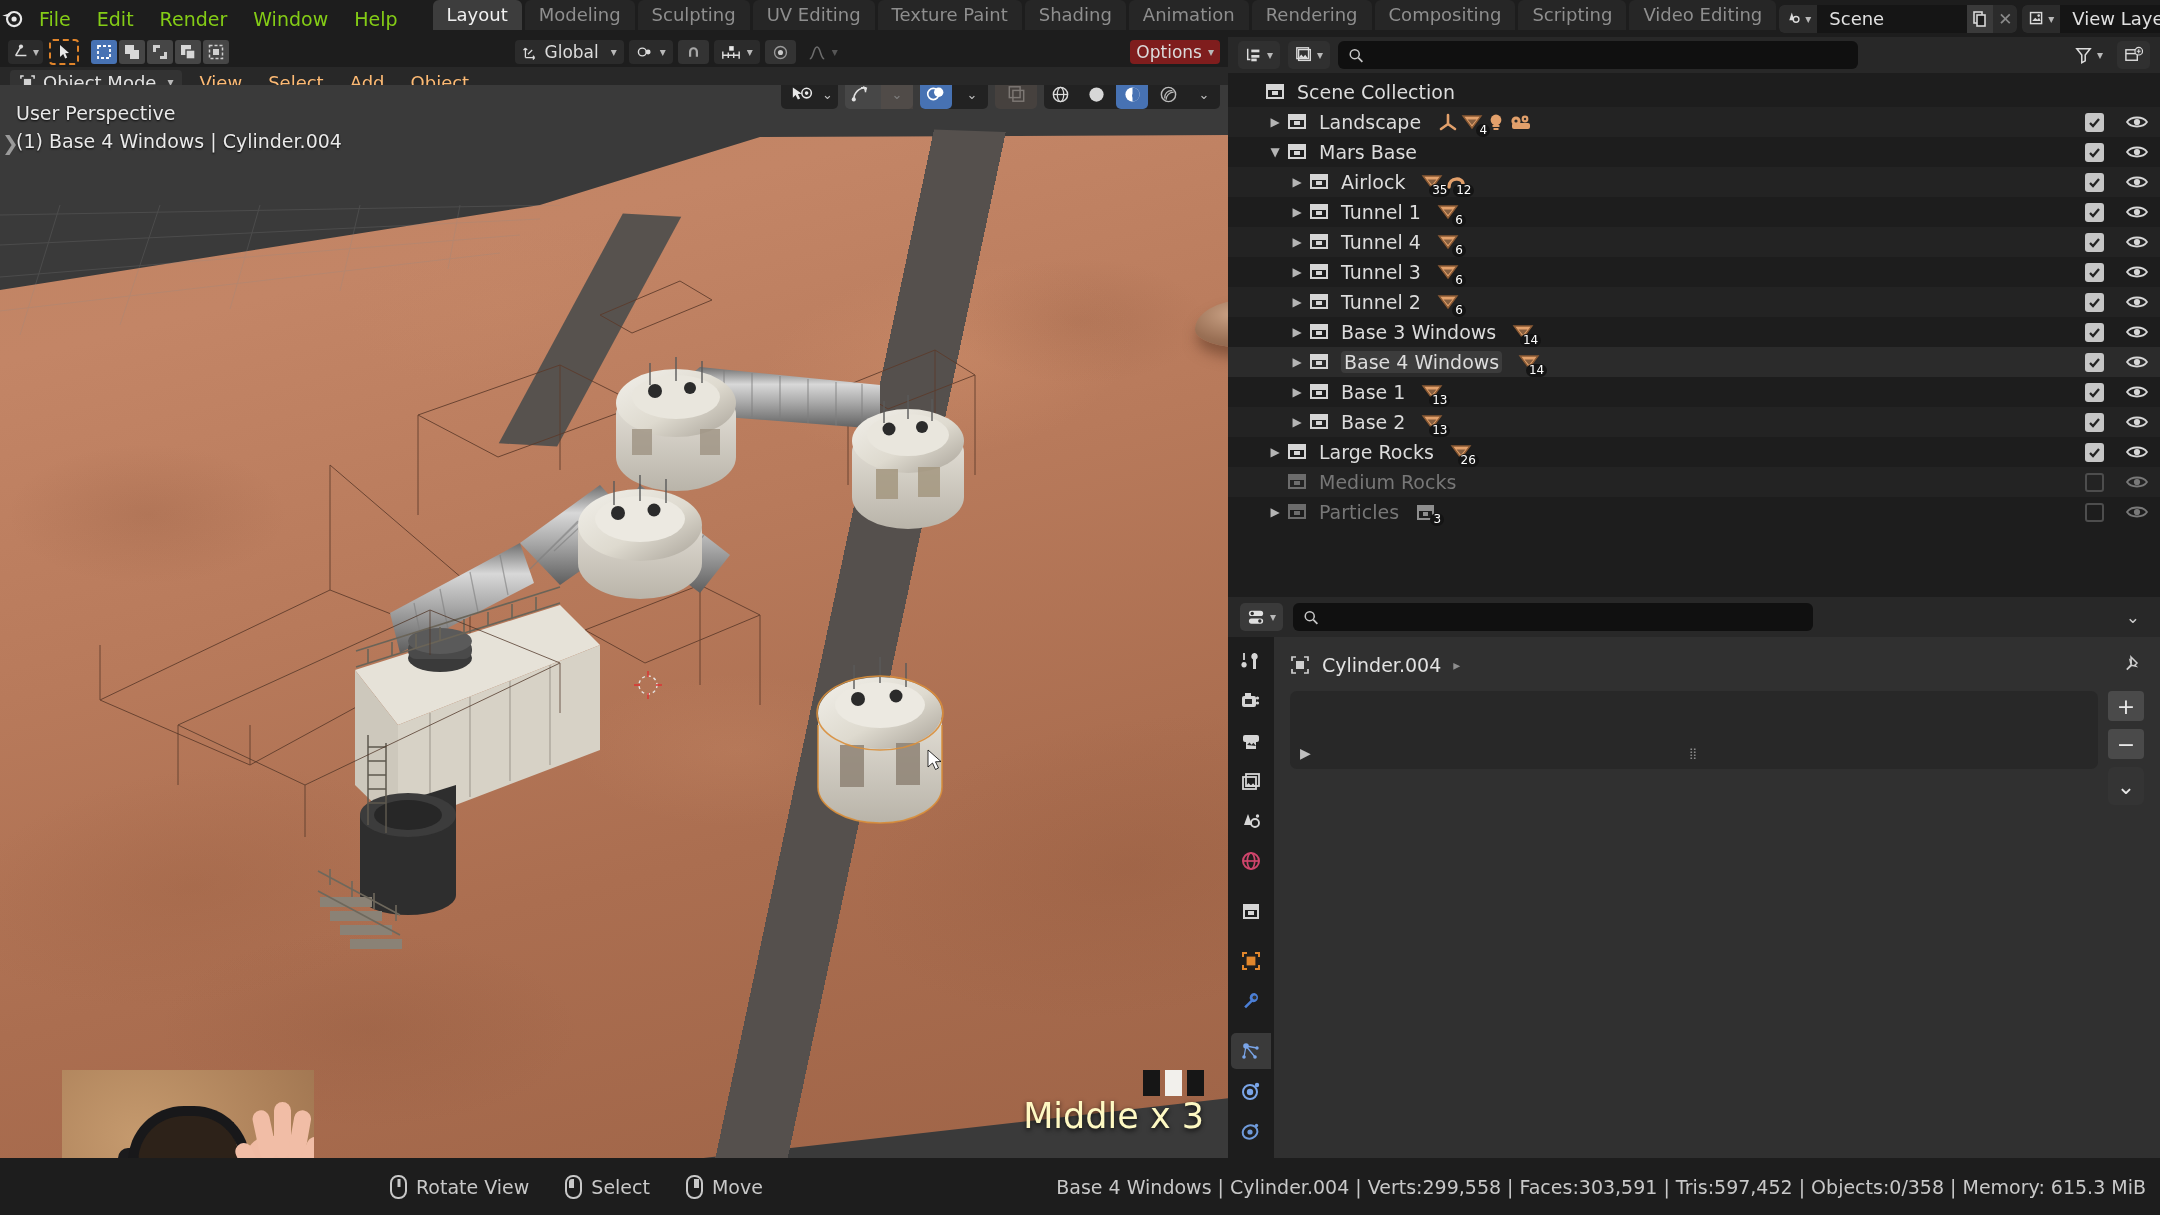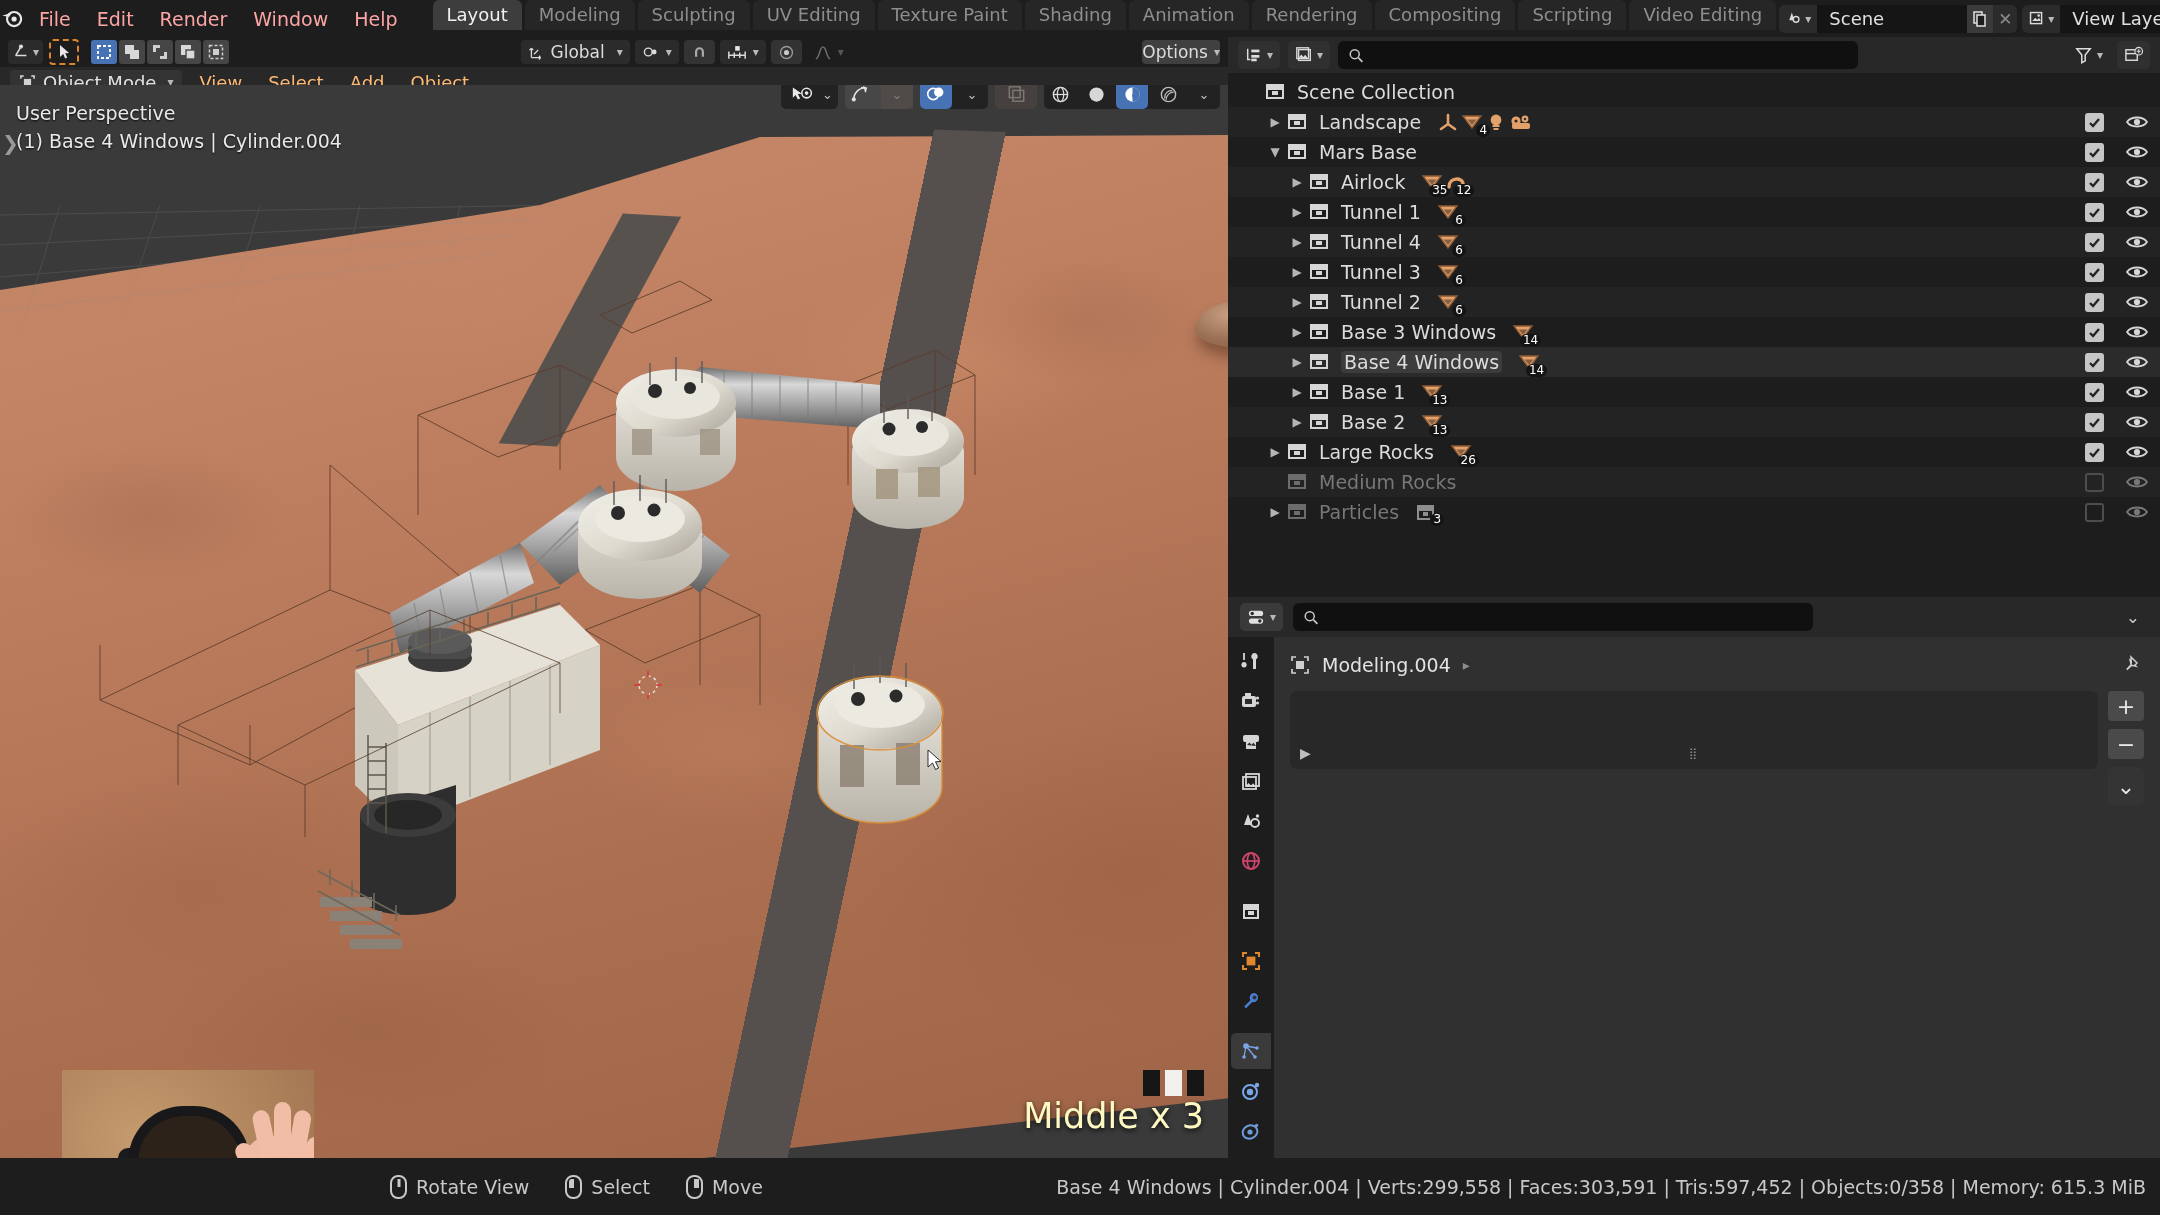--- a/index.html
+++ b/index.html
@@ -13,21 +13,21 @@
   #app { position: relative; width: 2160px; height: 1215px; }
 
   
   .topbar {
     position: absolute; left: 0; top: 0; width: 2160px; height: 37px;
     background: #1d1d1d; display: flex; align-items: center;
   }
   .blender-logo { width: 42px; height: 37px; display:flex; align-items:center; justify-content:center; }
   .menu-item {
     padding: 0 13px; height: 26px; line-height: 26px; font-size: 19px;
-    color: #fca5a5; border-radius: 4px; white-space: nowrap;
+    color: #84cc16; border-radius: 4px; white-space: nowrap;
   }
   .ws-tabs { display:flex; align-items:flex-start; margin-left: 22px; height: 37px; }
   .ws-tab {
     padding: 0 14px; height: 30px; line-height: 30px; font-size: 18px;
     color: #8e8e8e; border-radius: 6px 6px 0 0; white-space: nowrap;
     background: #262626; margin-right: 3px;
   }
   .ws-tab.active { background: #3d3d3d; color: #f0f0f0; }
   .topbar-right { margin-left:auto; display:flex; align-items:center; padding-right: 6px; gap:5px;}
   .field-group { display:flex; align-items:center; background:#1d1d1d; border-radius:5px; overflow:hidden; height:28px;}
@@ -42,21 +42,21 @@
     background:#1d1d1d; display:flex; align-items:center; padding-left:8px; gap:6px;
   }
   .hdr-btn { height:24px; min-width:24px; background:#2b2b2b; border-radius:4px; display:flex; align-items:center; justify-content:center; padding:0 4px; gap:3px;}
   .tool-row { display:flex; gap:2px; margin-left:6px; }
   .tool-sq { width:26px; height:24px; background:#464646; border-radius:3px; display:flex; align-items:center; justify-content:center;}
   .tool-sq.active { background:#4772b3; }
   .tool-sel { width:30px; height:26px; border:2px dashed #e0842a; border-radius:4px; display:flex; align-items:center; justify-content:center;}
   .hdr-mid { display:flex; align-items:center; gap:5px; margin-left:auto; margin-right:auto; }
   .pill { height:24px; background:#2b2b2b; border-radius:4px; display:flex; align-items:center; padding:0 7px; gap:6px; font-size:17px; color:#dcdcdc;}
   .pill.sub { background:#333; }
-  .opt-btn { height:24px; background:#404040; border-radius:4px; display:flex; align-items:center; padding:0 0; gap:6px; font-size:17px; color:#dcdcdc; margin-right:8px;}
+  .opt-btn { height:24px; background:#7f1d1d; border-radius:4px; display:flex; align-items:center; padding:0 6px; gap:6px; font-size:17px; color:#dcdcdc; margin-right:8px;}
 
   
   .mode-row {
     position:absolute; left:0; top:67px; width:1228px; height:30px;
     background:#282828; display:flex; align-items:center; padding-left:10px; gap:4px;
   }
   .mode-btn { height:25px; background:#333; border-radius:4px; display:flex; align-items:center; padding:0 9px; gap:7px; font-size:18px; color:#e2e2e2;}
   .mm { padding:0 13px; height:25px; line-height:25px; font-size:18px; color:#fdba74; border-radius:4px;}
 
   
@@ -1353,21 +1353,21 @@
           </div>
         </div>
       <div class="pr-main">
         <div class="pr-breadcrumb">
           <span>
             <svg width="20" height="20" viewBox="0 0 20 20">
                 <path d="M2 6 V2 h4 M14 2 h4 v4 M18 14 v4 h-4 M6 18 H2 v-4" stroke="#cfcfcf" stroke-width="1.7" fill="none"></path>
                 <rect x="6" y="6" width="8" height="8" fill="#cfcfcf"></rect>
               </svg>
           </span>
-          <span>Modeling.004</span>
+          <span>Cylinder.004</span>
           <span style="color:#8d8d8d;font-size:14px;">▸</span>
           <span class="pin">
             <svg width="20" height="20" viewBox="0 0 20 20">
                 <path d="M7 2 l6 6 -2.2 2.2 1 1 -5 -1.2 -4 4.6 4.6-4 -1.2-5 1 1 Z" fill="none" stroke="#cfcfcf" stroke-width="1.5"></path>
               </svg>
           </span>
         </div>
         <div class="mod-area">
           <div class="mod-box">
             <span class="mod-play">▶</span>

